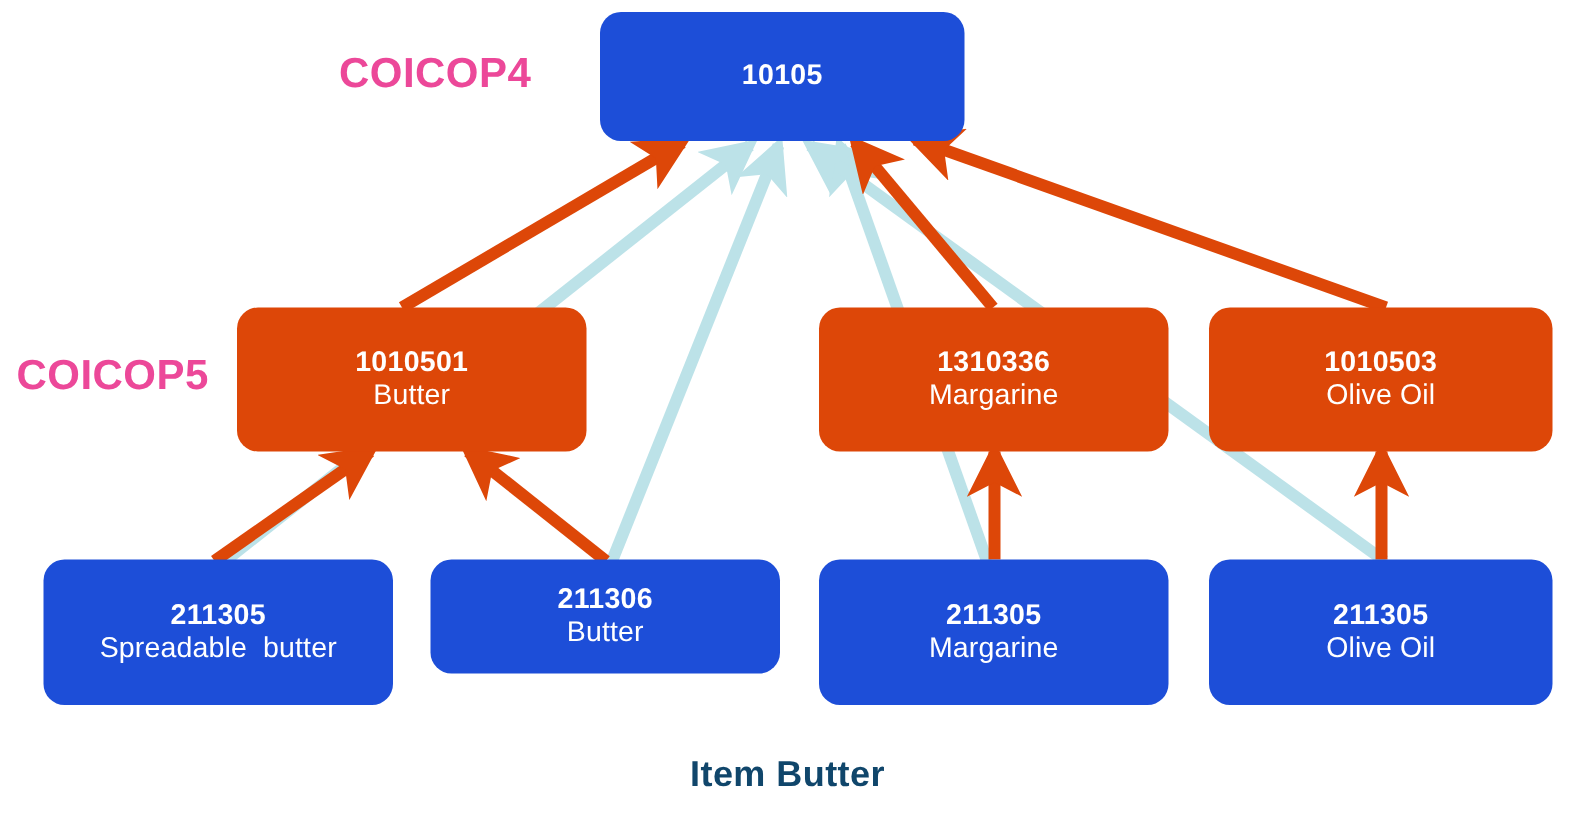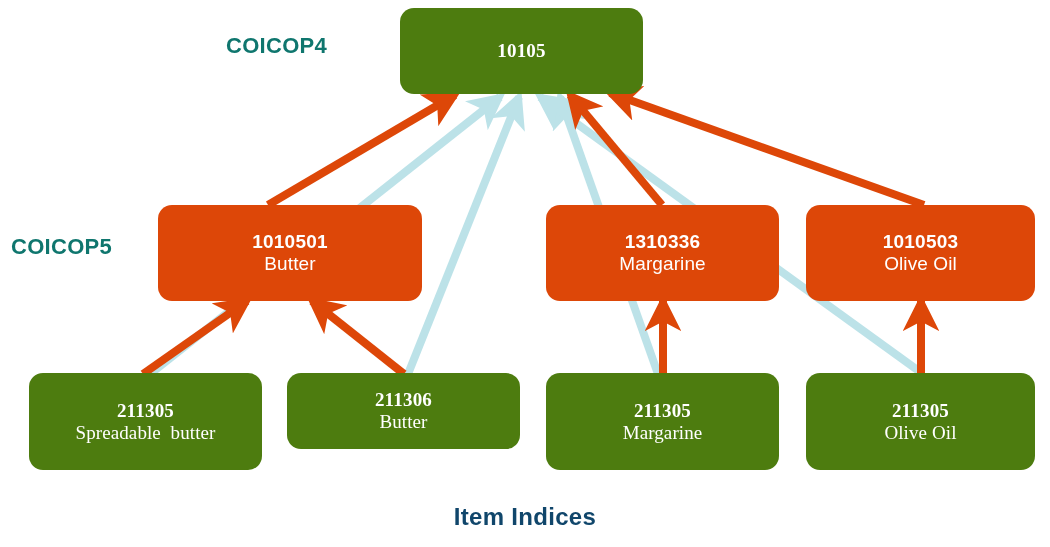--- a/index.html
+++ b/index.html
@@ -42,28 +42,28 @@
     font-weight: bold;
     font-size: 19px;
     letter-spacing: 0.2px;
   }
   .node .name {
     font-weight: normal;
     font-size: 19px;
     letter-spacing: 0.1px;
     white-space: pre;
   }
-  .node.navy { background: #4d7c0f; font-family: Liberation Serif, serif; }
+  .node.navy { background: #1d4ed8; }
   .node.orange { background: #dd4708; }
 
   .side-label {
     position: absolute;
-    color: #0f766e;
+    color: #ec4899;
     font-weight: bold;
-    font-size: 22px;
+    font-size: 28px;
     letter-spacing: 0.3px;
     z-index: 6;
     white-space: nowrap;
   }
   .caption {
     position: absolute;
     color: #10466b;
     font-weight: bold;
     font-size: 24px;
     letter-spacing: 0.3px;
@@ -106,21 +106,21 @@
     </g>
   </svg>
 
   <div class="side-label" style="left:226px; top:33px;">COICOP4</div>
   <div class="side-label" style="left:11px; top:234px;">COICOP5</div>
 
   <div class="node navy" style="left:400px; top:8px; width:243px; height:86px;">
     <span class="code">10105</span>
   </div>
 
-  <div class="node orange" style="left:158px; top:205px; width:264px; height:96px;">
+  <div class="node orange" style="left:158px; top:205px; width:233px; height:96px;">
     <span class="code">1010501</span>
     <span class="name">Butter</span>
   </div>
 
   <div class="node orange" style="left:546px; top:205px; width:233px; height:96px;">
     <span class="code">1310336</span>
     <span class="name">Margarine</span>
   </div>
 
   <div class="node orange" style="left:806px; top:205px; width:229px; height:96px;">
@@ -141,15 +141,15 @@
   <div class="node navy" style="left:546px; top:373px; width:233px; height:97px;">
     <span class="code">211305</span>
     <span class="name">Margarine</span>
   </div>
 
   <div class="node navy" style="left:806px; top:373px; width:229px; height:97px;">
     <span class="code">211305</span>
     <span class="name">Olive Oil</span>
   </div>
 
-  <div class="caption" style="left:0; right:0; top:503px;">Item Indices</div>
+  <div class="caption" style="left:0; right:0; top:503px;">Item Butter</div>
 
 </div>
 
 </body></html>

